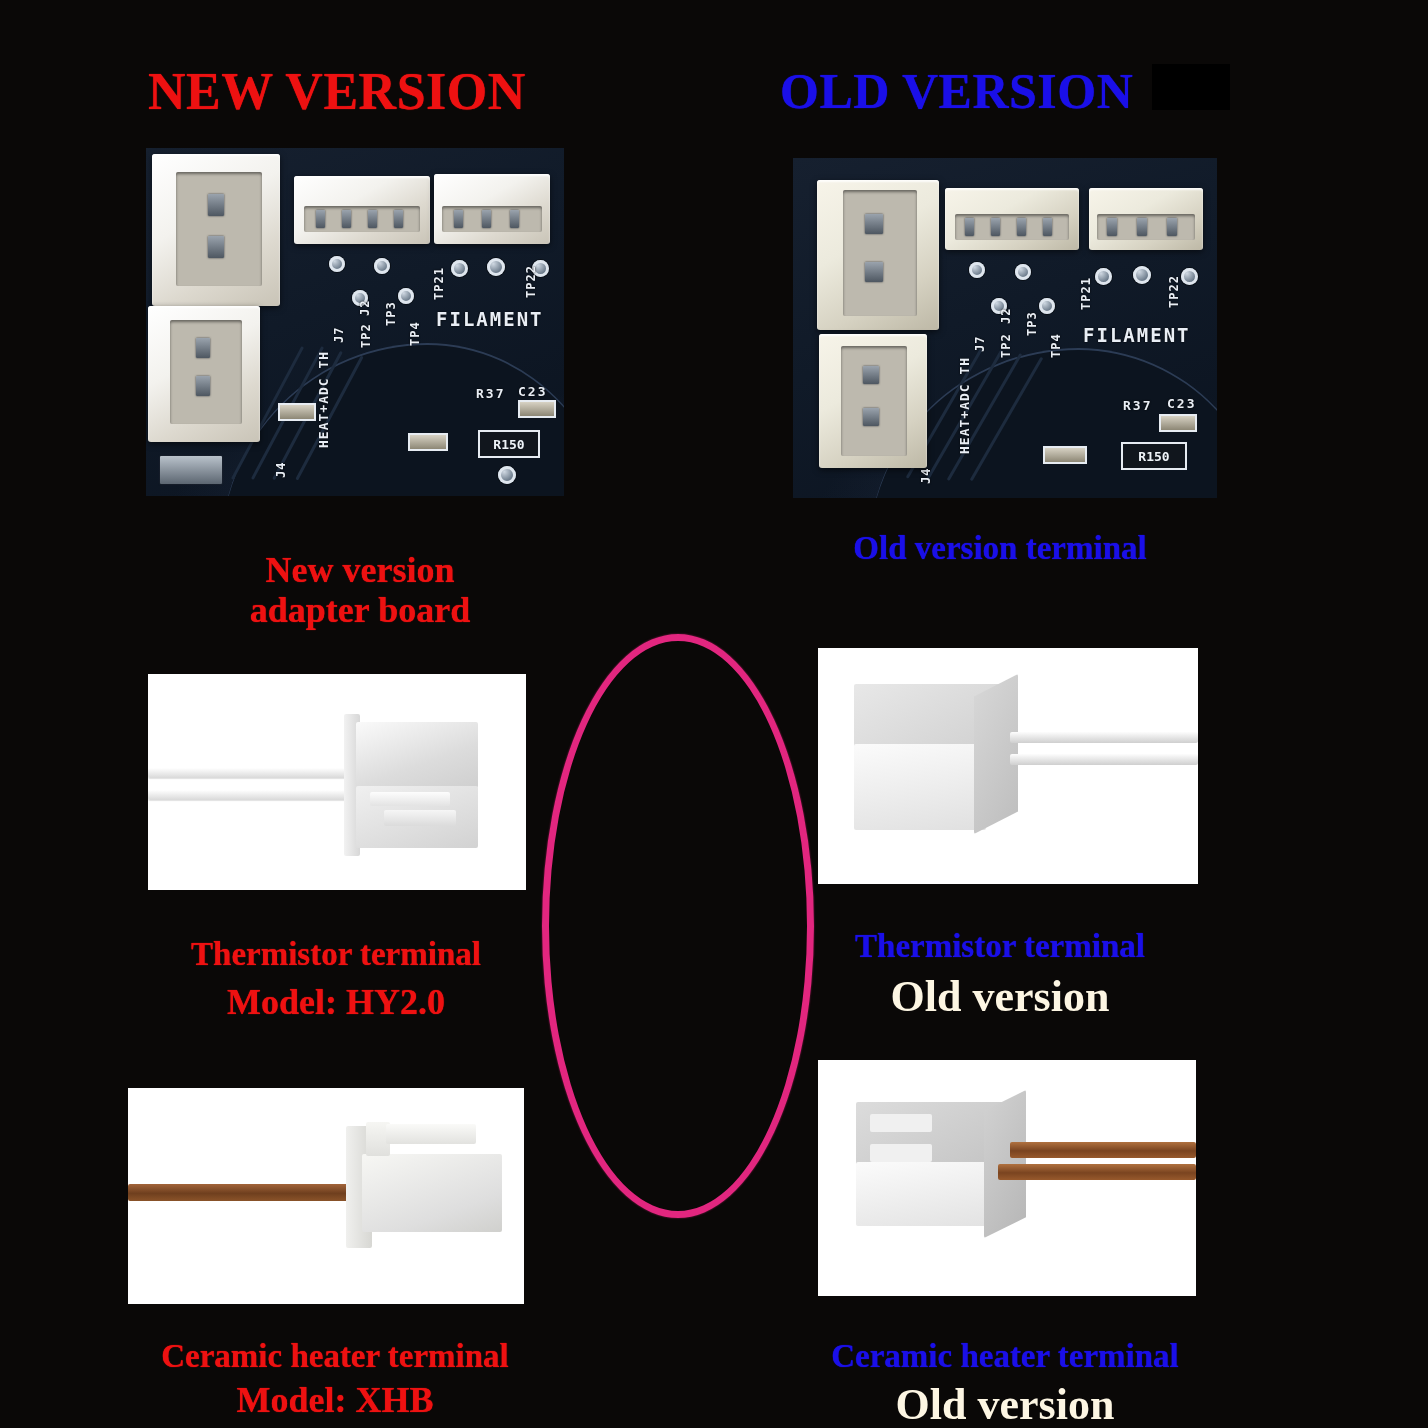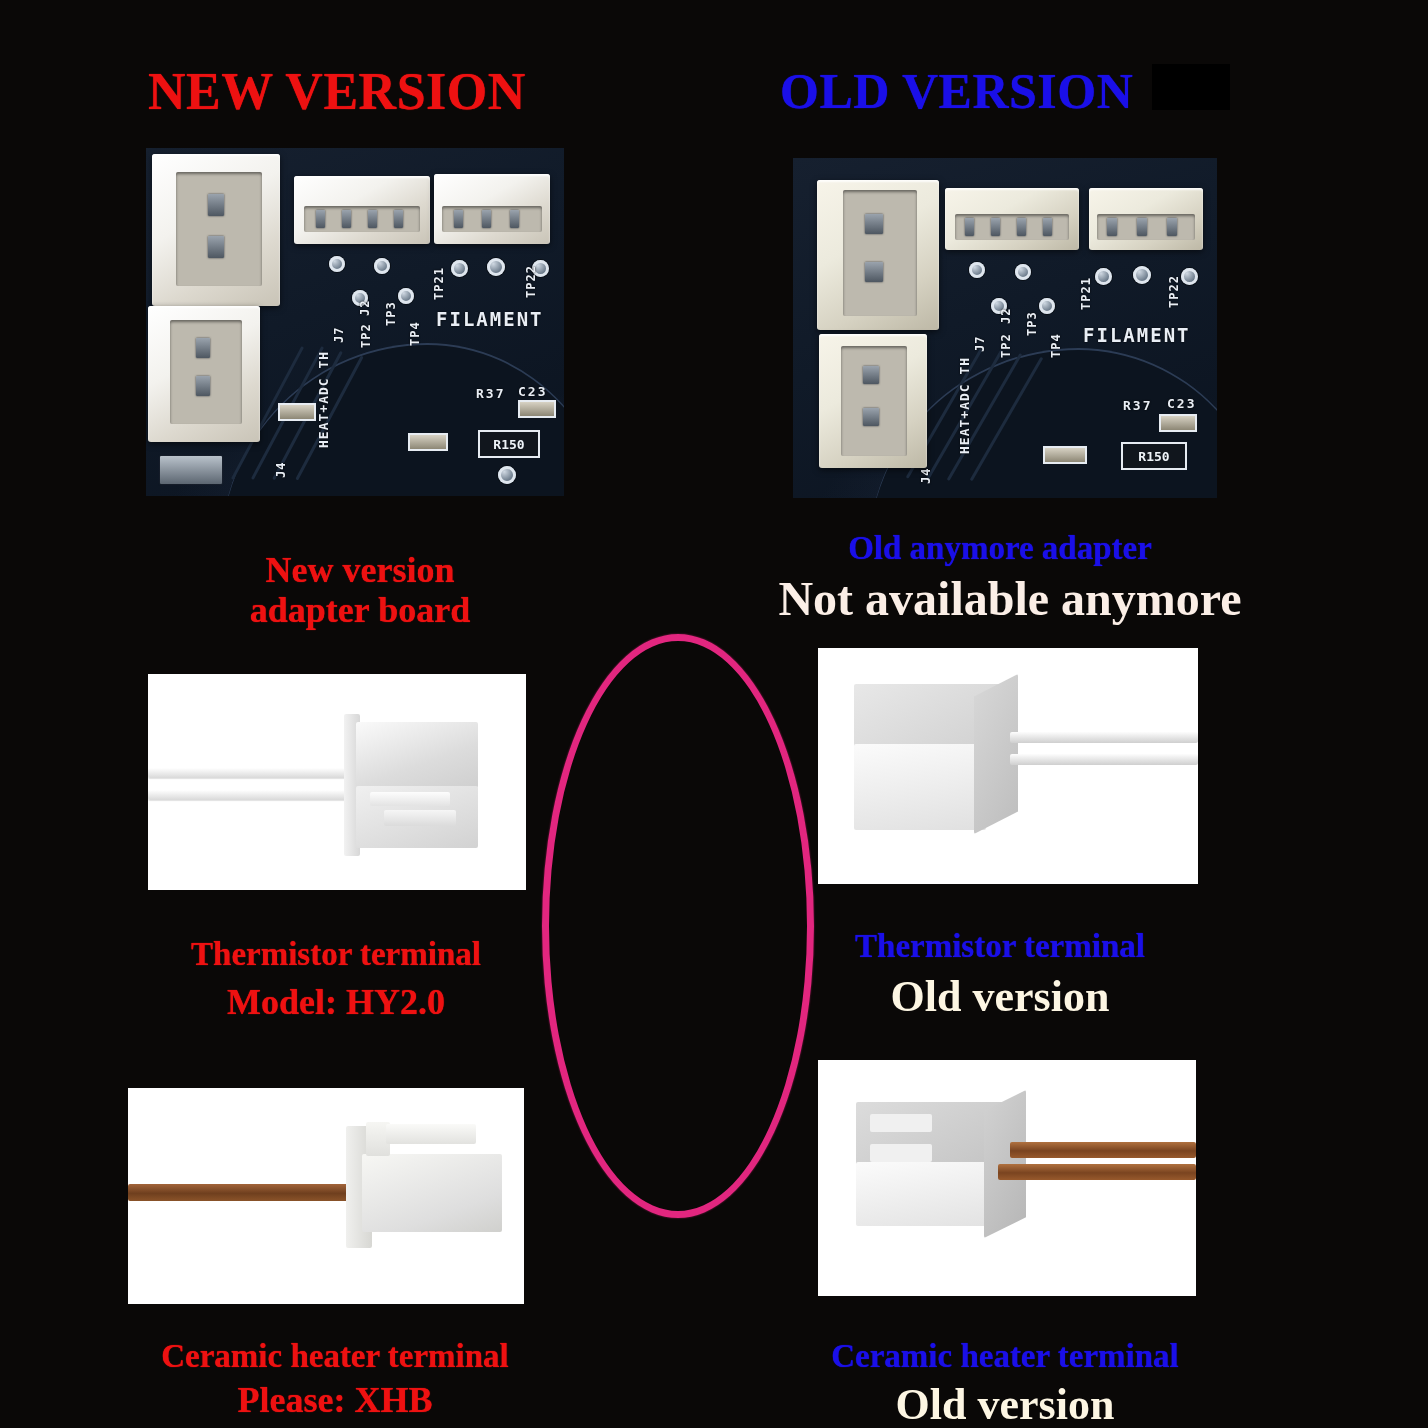--- a/index.html
+++ b/index.html
@@ -217,22 +217,21 @@
         </div>
         <div class="conn cream" style="left:296px;top:30px;width:114px;height:62px;">
           <div class="conn-slot" style="left:8px;top:26px;width:98px;height:26px;"></div>
           <div class="conn-pin" style="left:18px;top:30px;width:10px;height:18px;"></div>
           <div class="conn-pin" style="left:48px;top:30px;width:10px;height:18px;"></div>
           <div class="conn-pin" style="left:78px;top:30px;width:10px;height:18px;"></div>
         </div>
       </div>
     </div>
   </div>
-  <div class="abs cap cap-blue" style="left:790px;top:530px;width:420px;font-size:33px;">Old anymore adapter</div>
-  <div class="abs cap cap-cream" style="left:690px;top:572px;width:640px;font-size:48px;">Not available anymore</div>
+  <div class="abs cap cap-blue" style="left:790px;top:530px;width:420px;font-size:33px;">Old version terminal</div>
 
   <div class="abs photo" style="left:148px;top:674px;width:378px;height:216px;">
     <div class="prod">
       <div class="wire" style="left:0px;top:94px;width:236px;height:10px;
            background:linear-gradient(180deg,#ffffff,#d9d9d9);box-shadow:0 1px 1px rgba(0,0,0,.12);"></div>
       <div class="wire" style="left:0px;top:116px;width:236px;height:10px;
            background:linear-gradient(180deg,#ffffff,#d9d9d9);box-shadow:0 1px 1px rgba(0,0,0,.12);"></div>
       <div class="housing" style="left:196px;top:40px;width:16px;height:142px;
            background:linear-gradient(90deg,#f2f2f2,#d7d7d7);"></div>
       <div class="housing" style="left:208px;top:48px;width:122px;height:66px;
@@ -274,21 +273,21 @@
            background:linear-gradient(90deg,#f0f0ee,#d7d7d3);"></div>
       <div class="housing" style="left:234px;top:66px;width:140px;height:78px;
            background:linear-gradient(160deg,#f7f7f4,#dedede 70%,#d0d0cd);"></div>
       <div class="housing" style="left:238px;top:34px;width:24px;height:34px;
            background:linear-gradient(180deg,#f6f6f3,#e0e0dd);"></div>
       <div class="housing" style="left:258px;top:36px;width:90px;height:20px;
            background:linear-gradient(180deg,#fafaf8,#e2e2df);"></div>
     </div>
   </div>
   <div class="abs cap cap-red" style="left:100px;top:1338px;width:470px;font-size:33px;">Ceramic heater terminal</div>
-  <div class="abs cap cap-red" style="left:100px;top:1380px;width:470px;font-size:36px;">Please: XHB</div>
+  <div class="abs cap cap-red" style="left:100px;top:1380px;width:470px;font-size:36px;">Model: XHB</div>
 
   <div class="abs photo" style="left:818px;top:1060px;width:378px;height:236px;">
     <div class="prod">
       <div class="housing" style="left:38px;top:42px;width:150px;height:112px;
            background:linear-gradient(150deg,#dcdcdc,#bcbcbc);"></div>
       <div class="housing" style="left:52px;top:54px;width:62px;height:18px;background:#f0f0f0;"></div>
       <div class="housing" style="left:52px;top:84px;width:62px;height:18px;background:#f0f0f0;"></div>
       <div class="housing" style="left:38px;top:102px;width:140px;height:64px;
            background:linear-gradient(170deg,#fbfbfb,#e2e2e2);"></div>
       <div class="housing" style="left:166px;top:30px;width:42px;height:148px;

